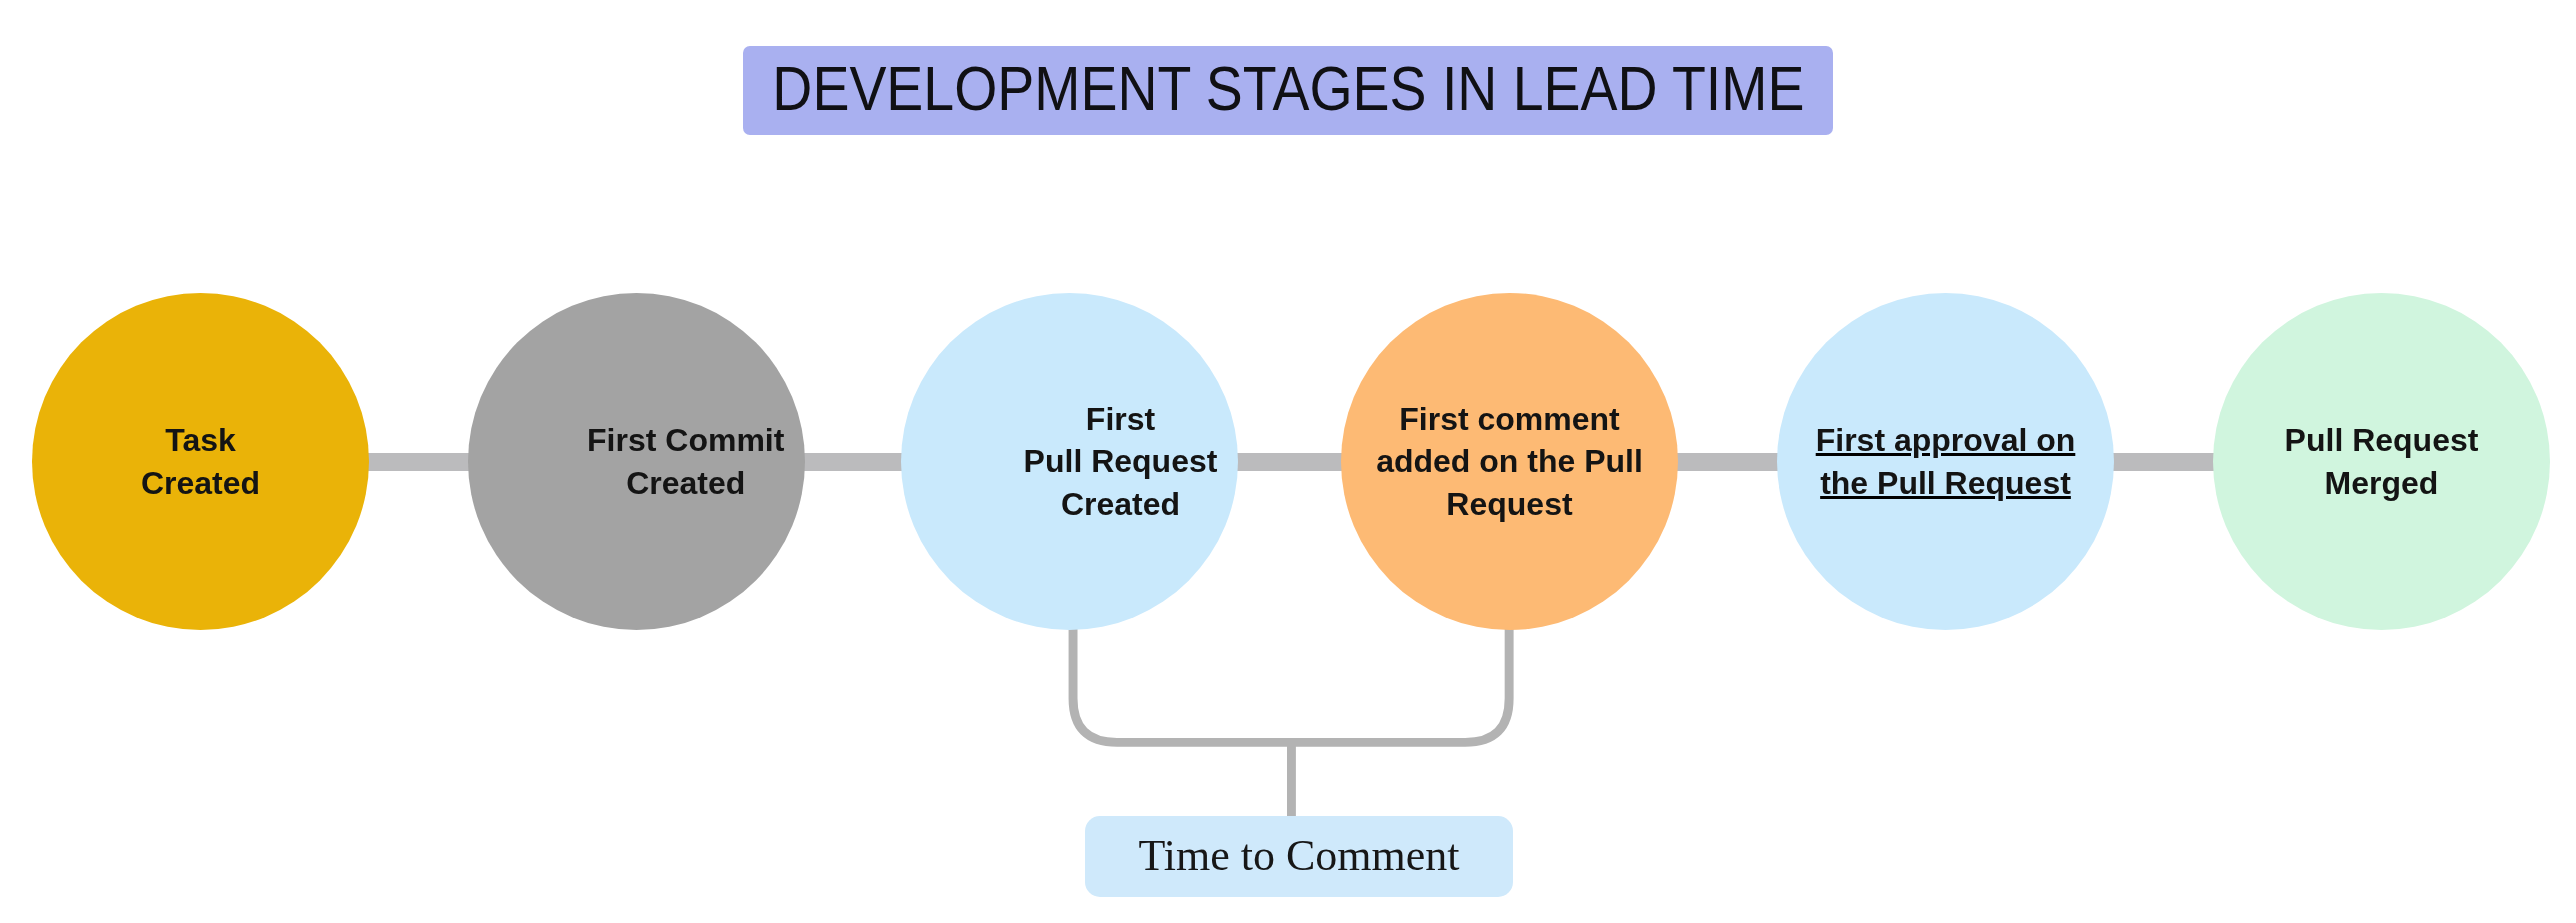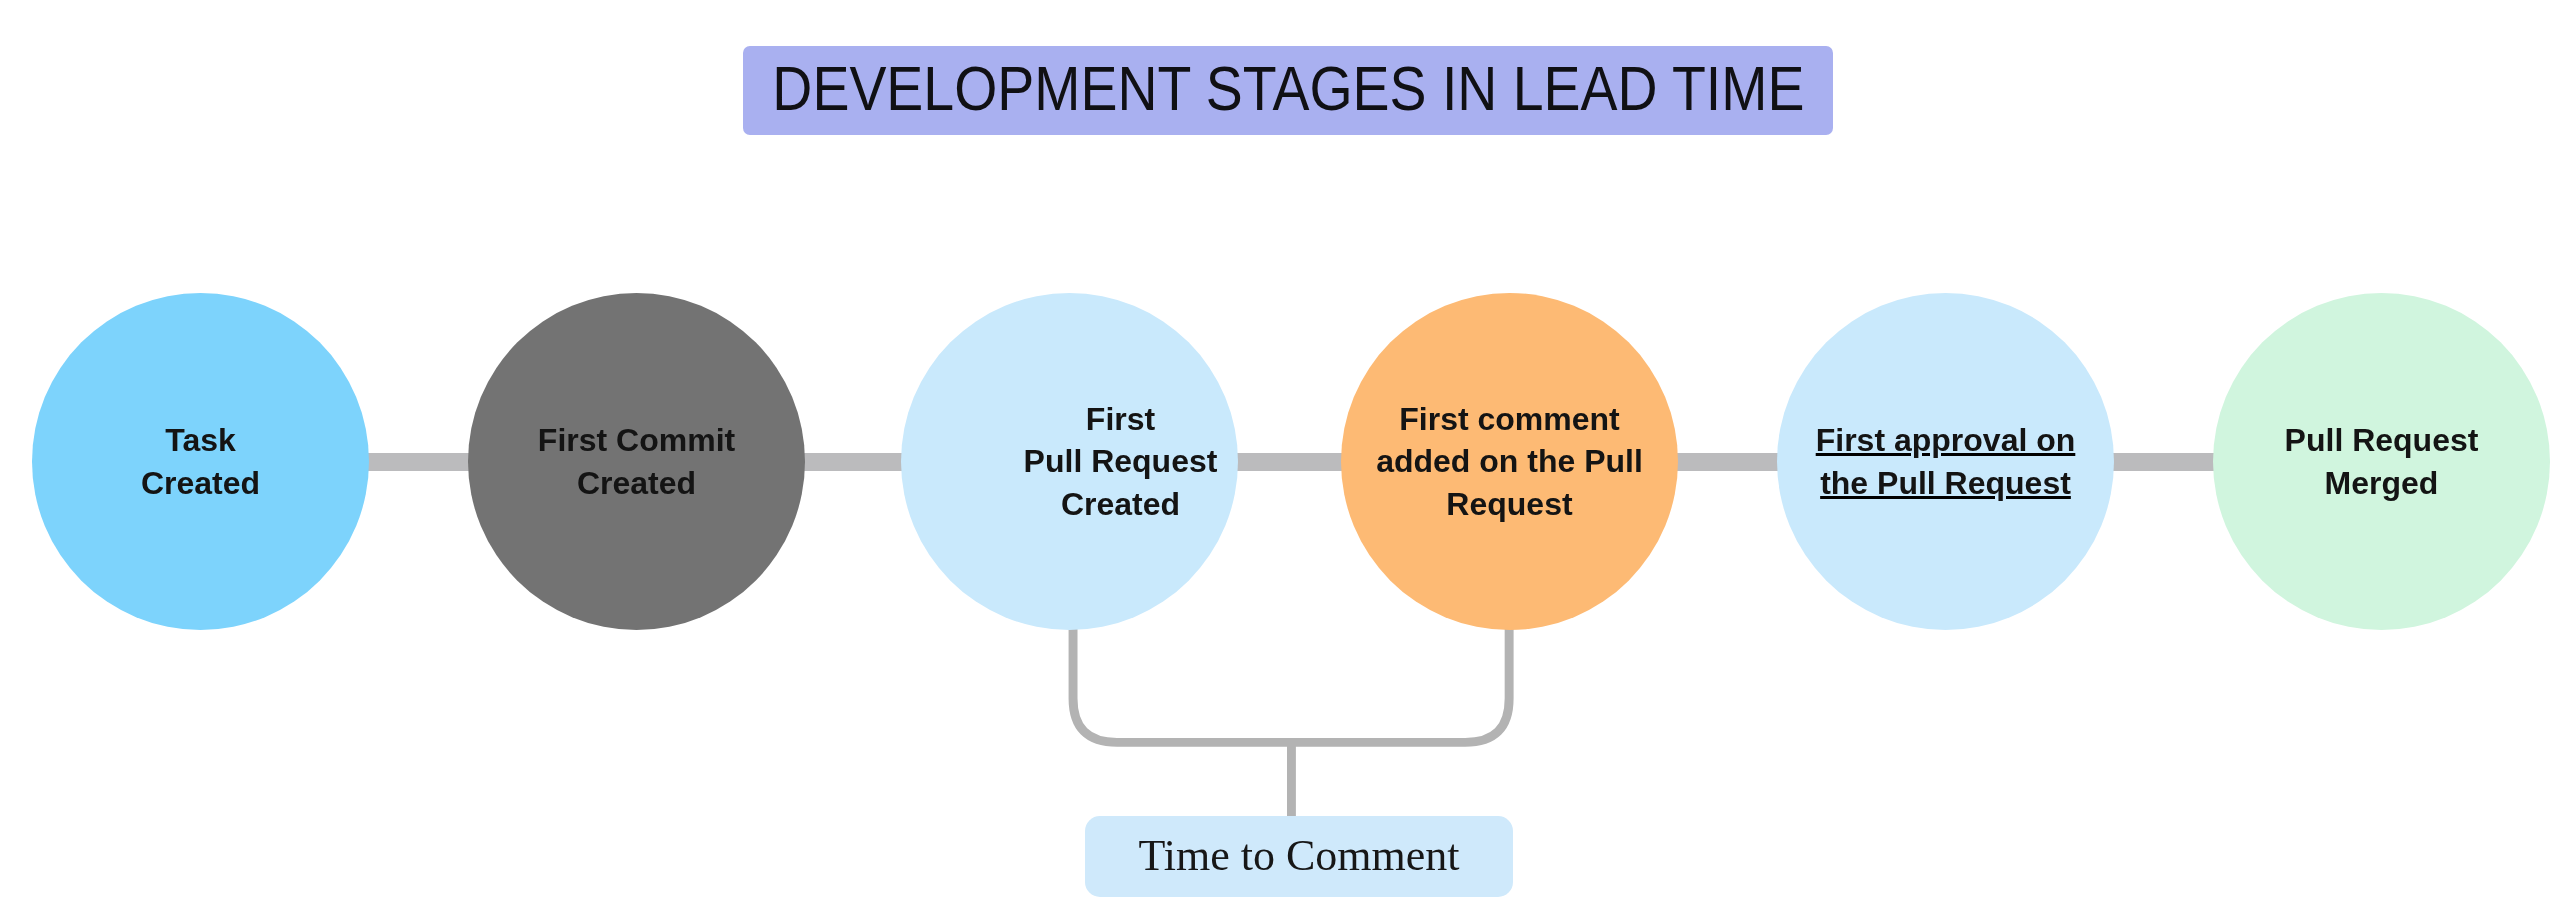--- a/index.html
+++ b/index.html
@@ -134,26 +134,26 @@
   <div class="connector seg2" style="background-color: rgb(187, 187, 189);"></div>
   <div class="connector seg3" style="background-color: rgb(187, 187, 189);"></div>
   <div class="connector seg4" style="background-color: rgb(187, 187, 189);"></div>
   <div class="connector seg5" style="background-color: rgb(187, 187, 189);"></div>
 
   <svg class="bracket-svg" viewBox="0 0 3750 1344" xmlns="http://www.w3.org/2000/svg">
     <path class="bracket-path" d="M 1562 906 L 1562 1017 Q 1562 1081 1626 1081 L 2133 1081 Q 2197 1081 2197 1017 L 2197 906" style="stroke: rgb(179, 179, 179);"></path>
     <path class="bracket-path" d="M 1880 1081 L 1880 1192" style="stroke: rgb(179, 179, 179);"></path>
   </svg>
 
-  <div class="stage-circle c1" style="background-color: #7dd3fc;">
+  <div class="stage-circle c1" style="background-color: #eab308;">
     <span class="stage-label">Task
 Created</span>
   </div>
 
-  <div class="stage-circle c2" style="background-color: #737373;">
+  <div class="stage-circle c2" style="background-color: #a3a3a3; justify-content: flex-end;">
     <span class="stage-label">First Commit
 Created</span>
   </div>
 
   <div class="stage-circle c3" style="background-color: rgb(201, 233, 252);">
     <span class="stage-label">First
 Pull Request
 Created</span>
   </div>
 

